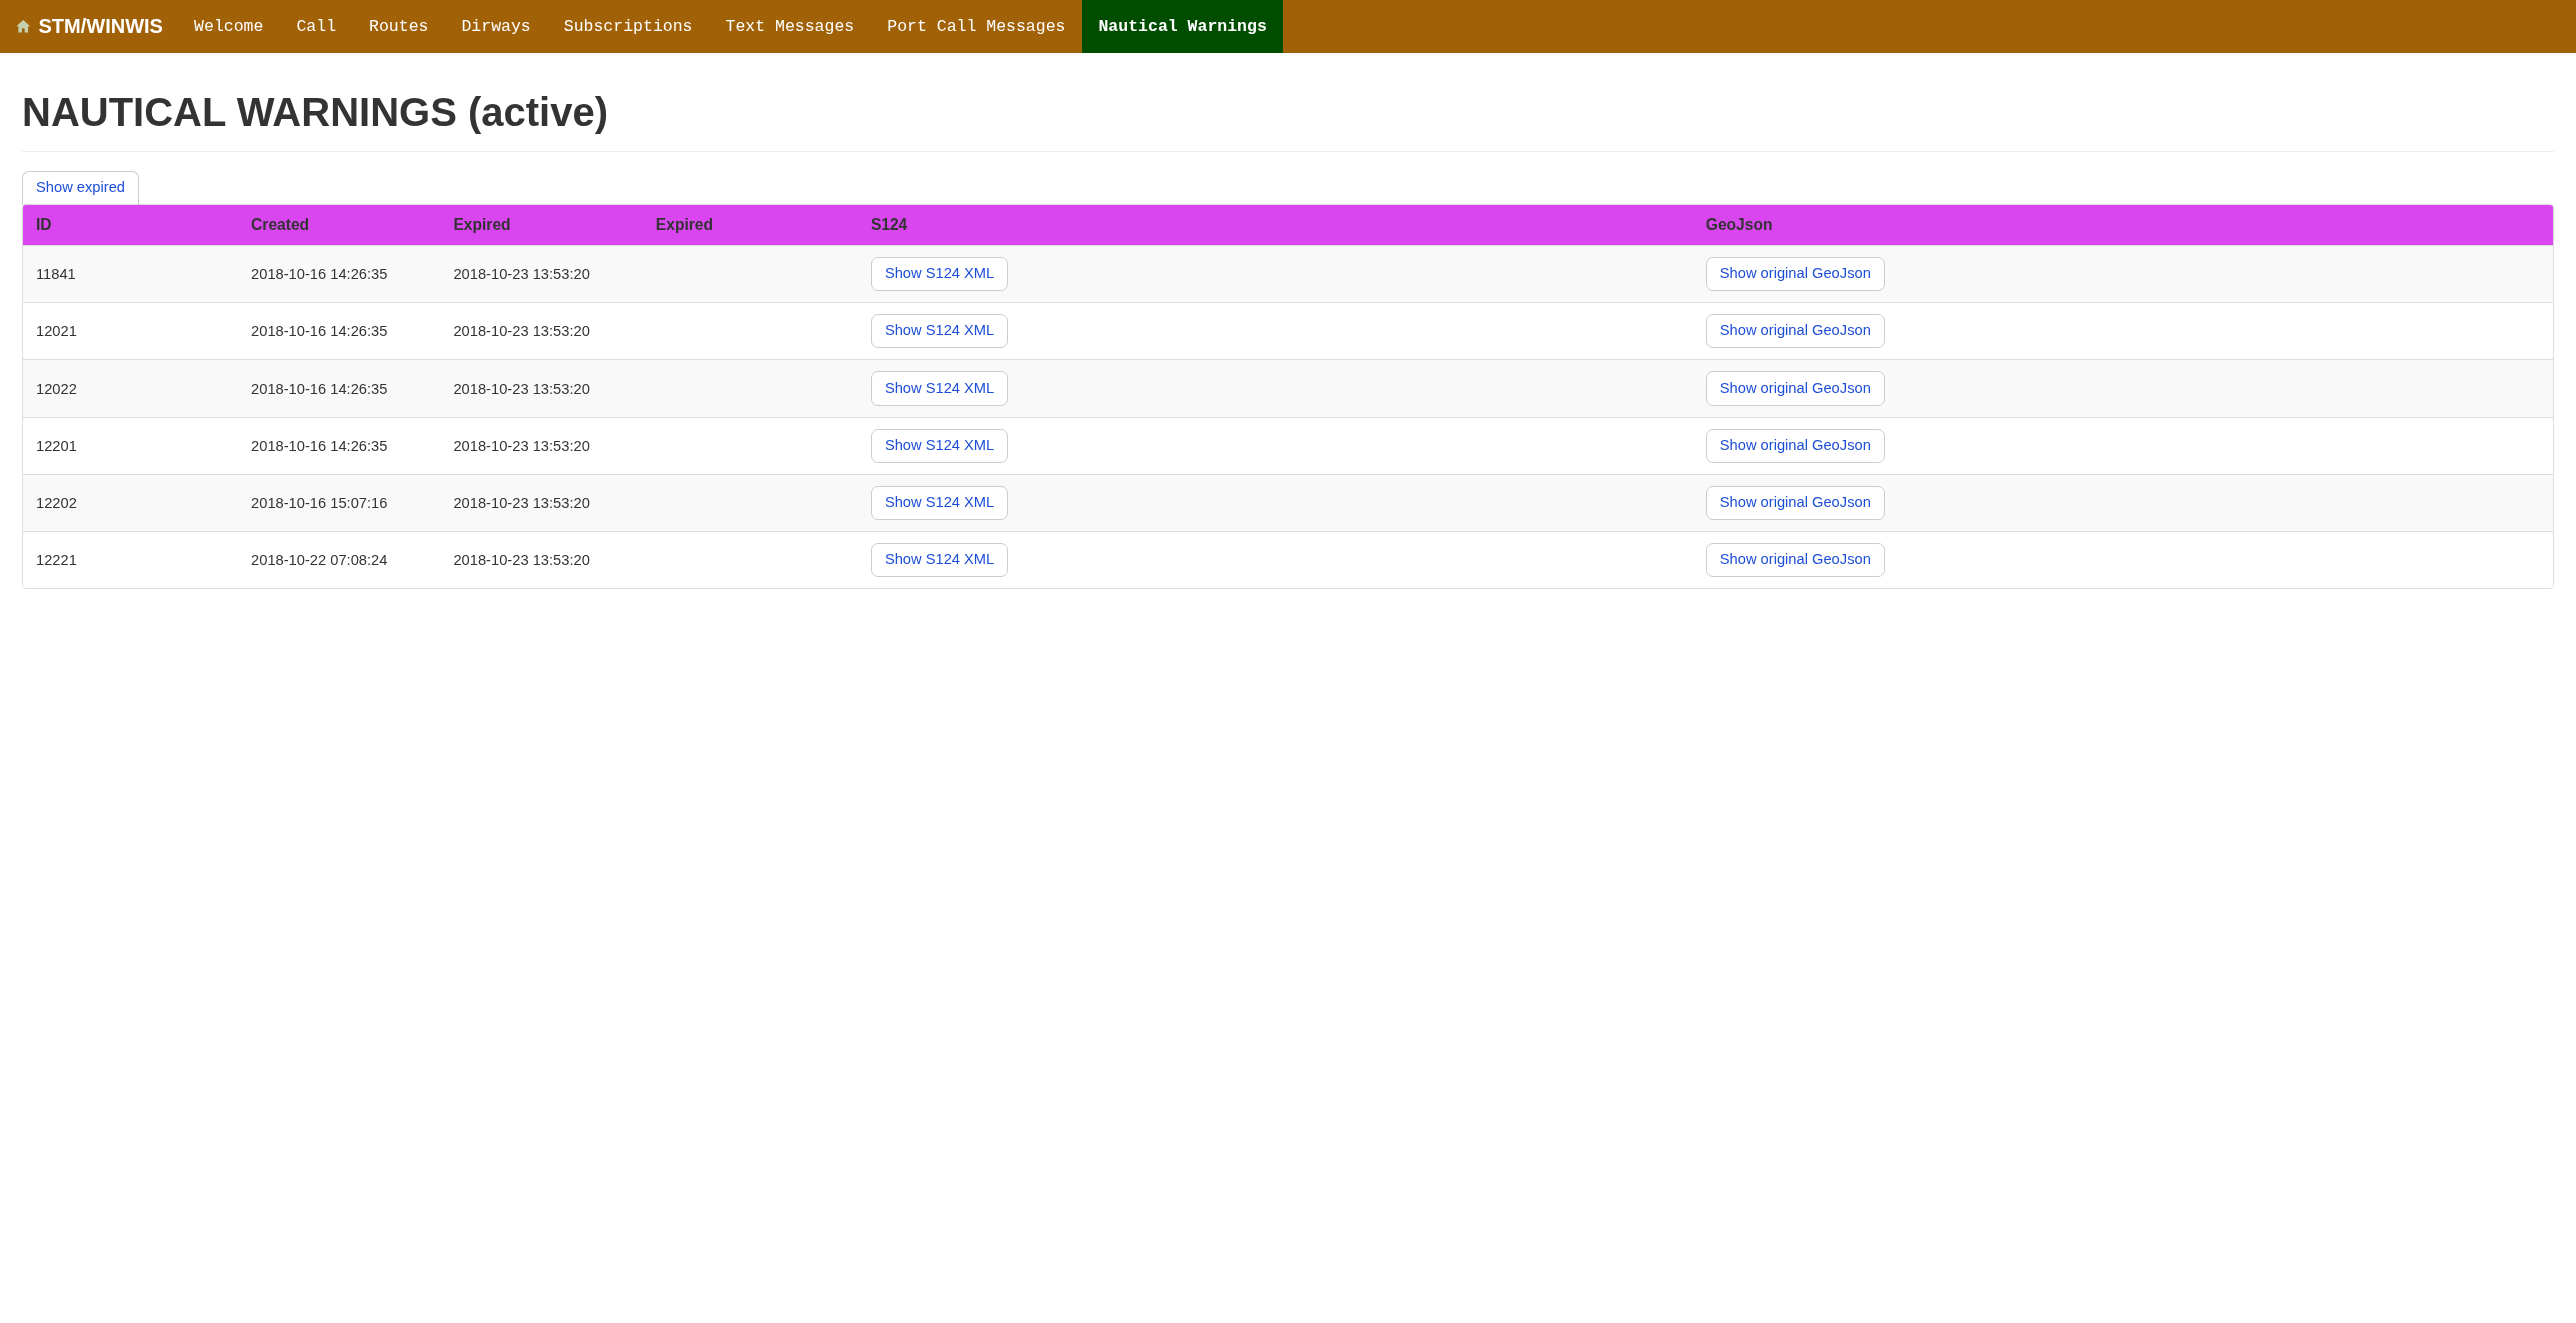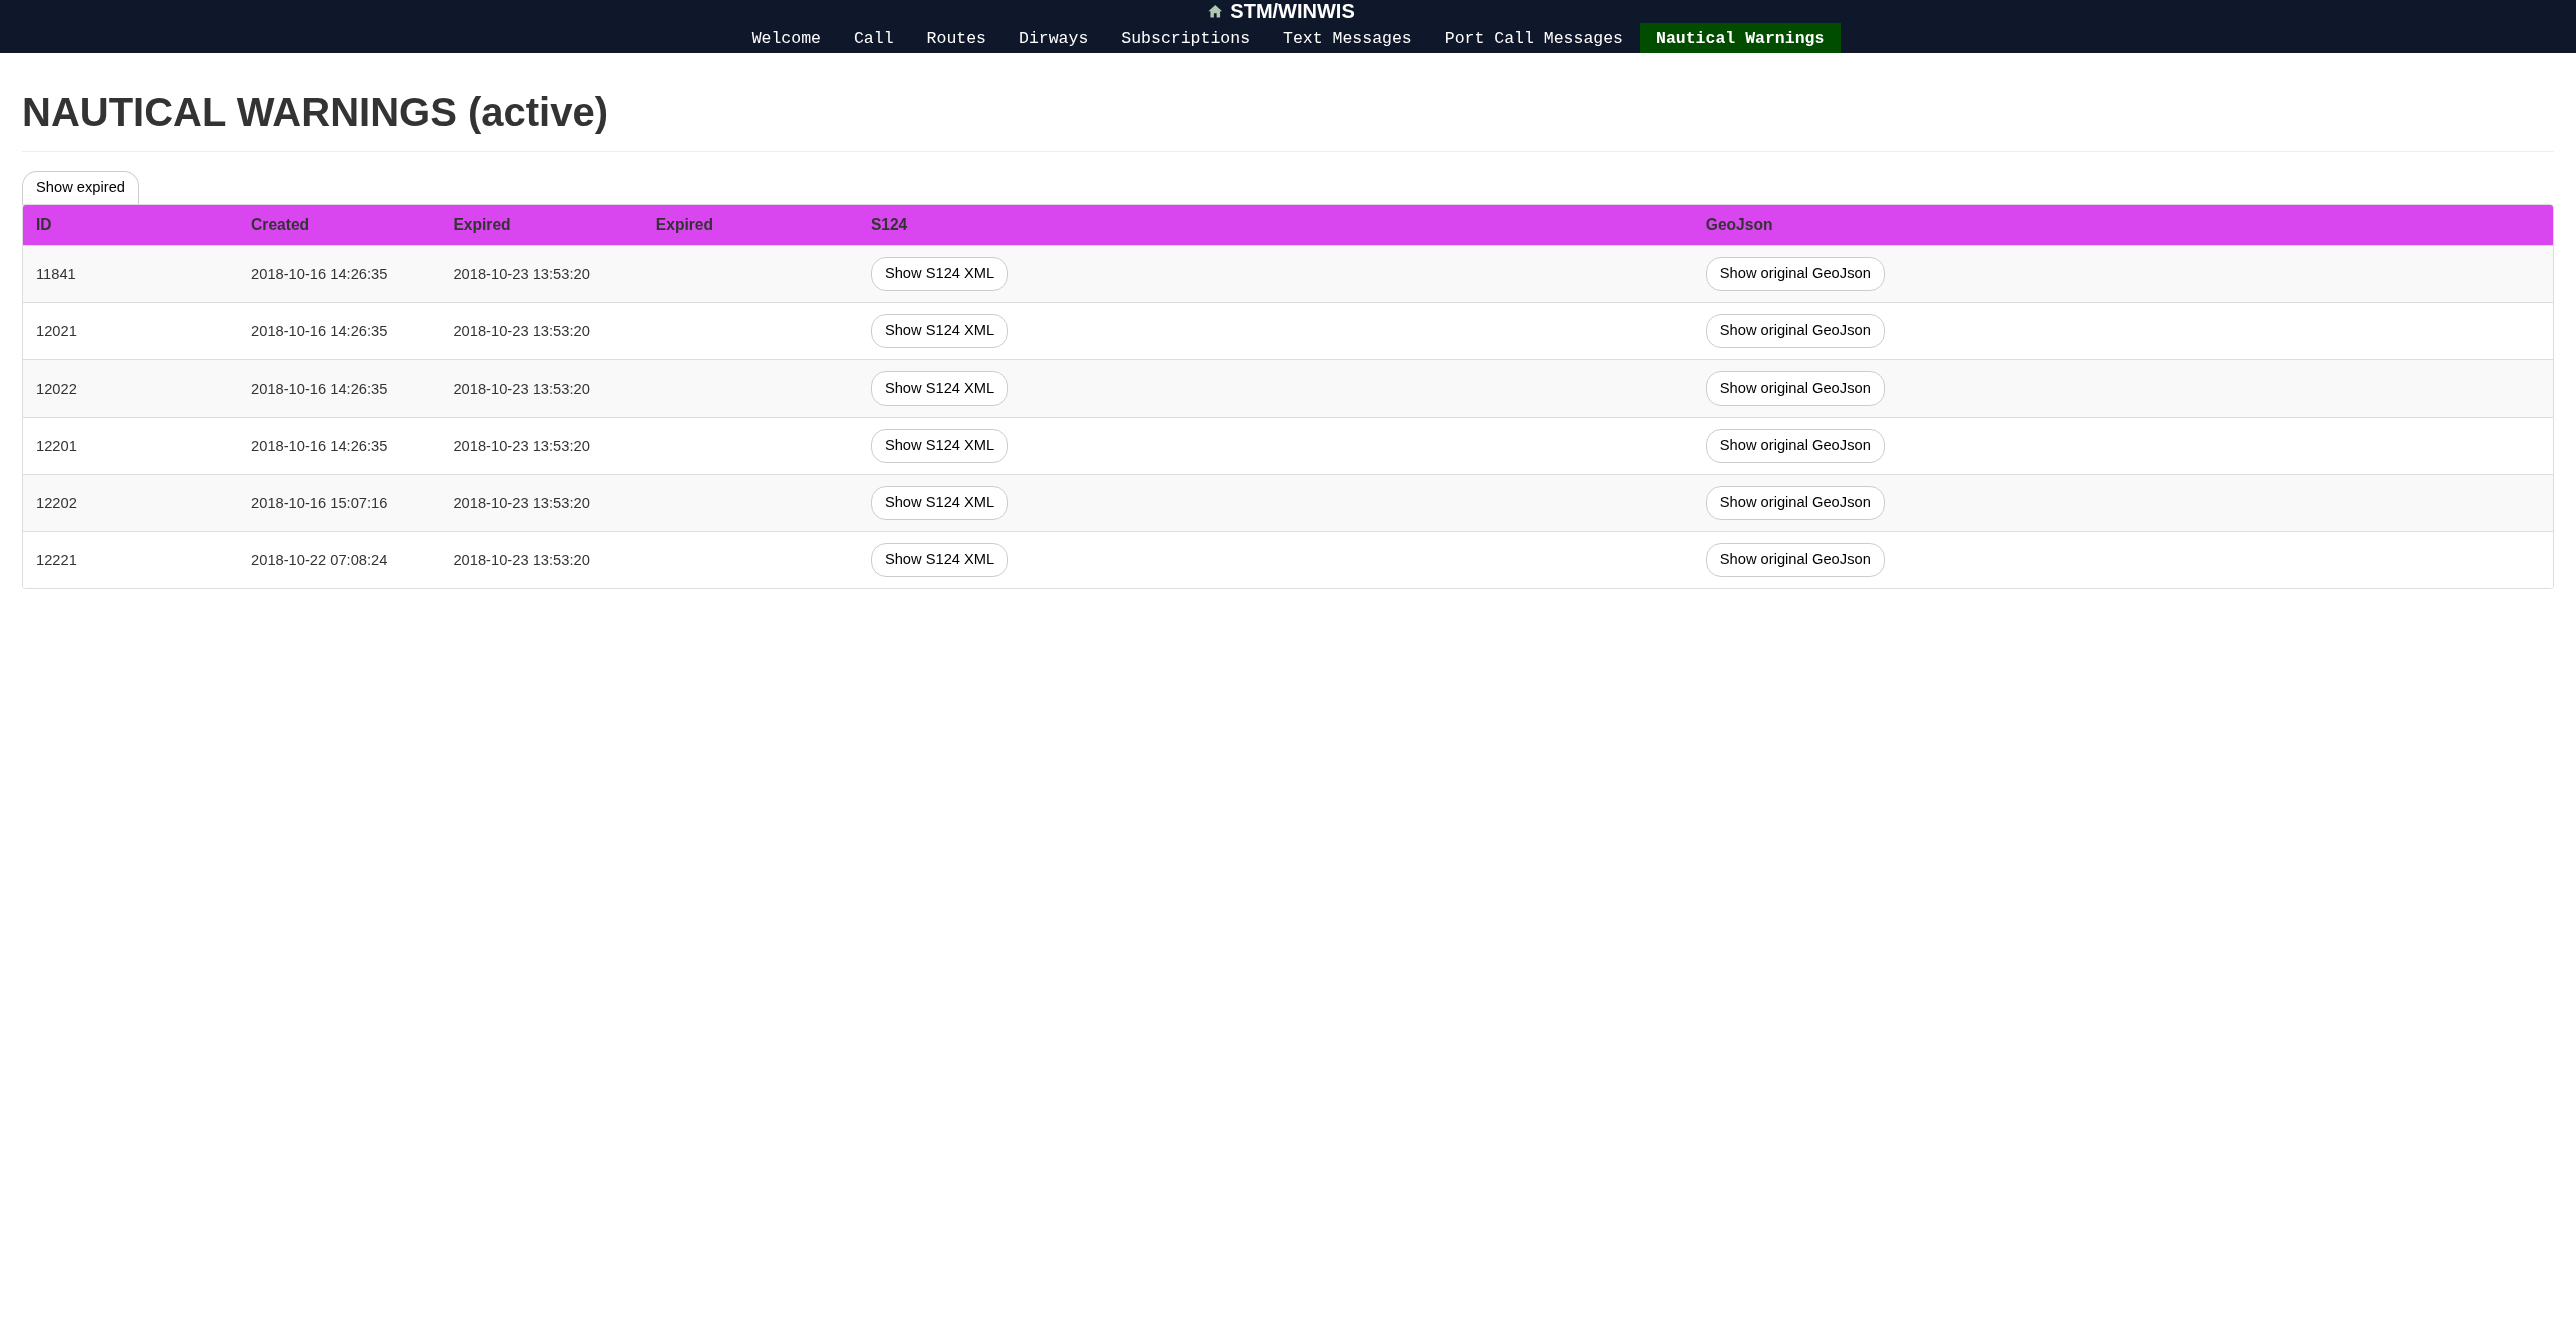--- a/index.html
+++ b/index.html
@@ -7,26 +7,25 @@
       padding: 0;
       box-sizing: border-box;
     }
     body {
       font-family: -apple-system, BlinkMacSystemFont, "Segoe UI", Helvetica, Arial, sans-serif;
       font-size: 14.7px;
       color: #333;
       background: #fff;
     }
     .navbar {
-      background: #0f172a;
+      background: #a16207;
       display: flex;
       align-items: center;
       height: 53px;
       padding: 0 14.7px;
-      flex-direction: column;
     }
     .navbar-brand {
       display: flex;
       align-items: center;
       color: #fff;
       font-size: 20px;
       font-weight: 600;
       margin-right: 14.7px;
       text-decoration: none;
     }
@@ -67,24 +66,24 @@
     }
     hr.divider {
       border: none;
       border-top: 0.9px solid #eee;
       margin-bottom: 18.4px;
     }
     .btn {
       display: inline-block;
       background: #fff;
       border: 0.9px solid #ccc;
-      border-radius: 15px;
+      border-radius: 7px;
       padding: 7.3px 13px;
       font-size: 14.7px;
-      color: #000000;
+      color: #1d4ed8;
       cursor: pointer;
       line-height: 1.2;
     }
     .panel {
       border: 0.9px solid #ddd;
       border-radius: 3.7px;
       overflow: hidden;
     }
     table.data-table {
       width: 100%;

